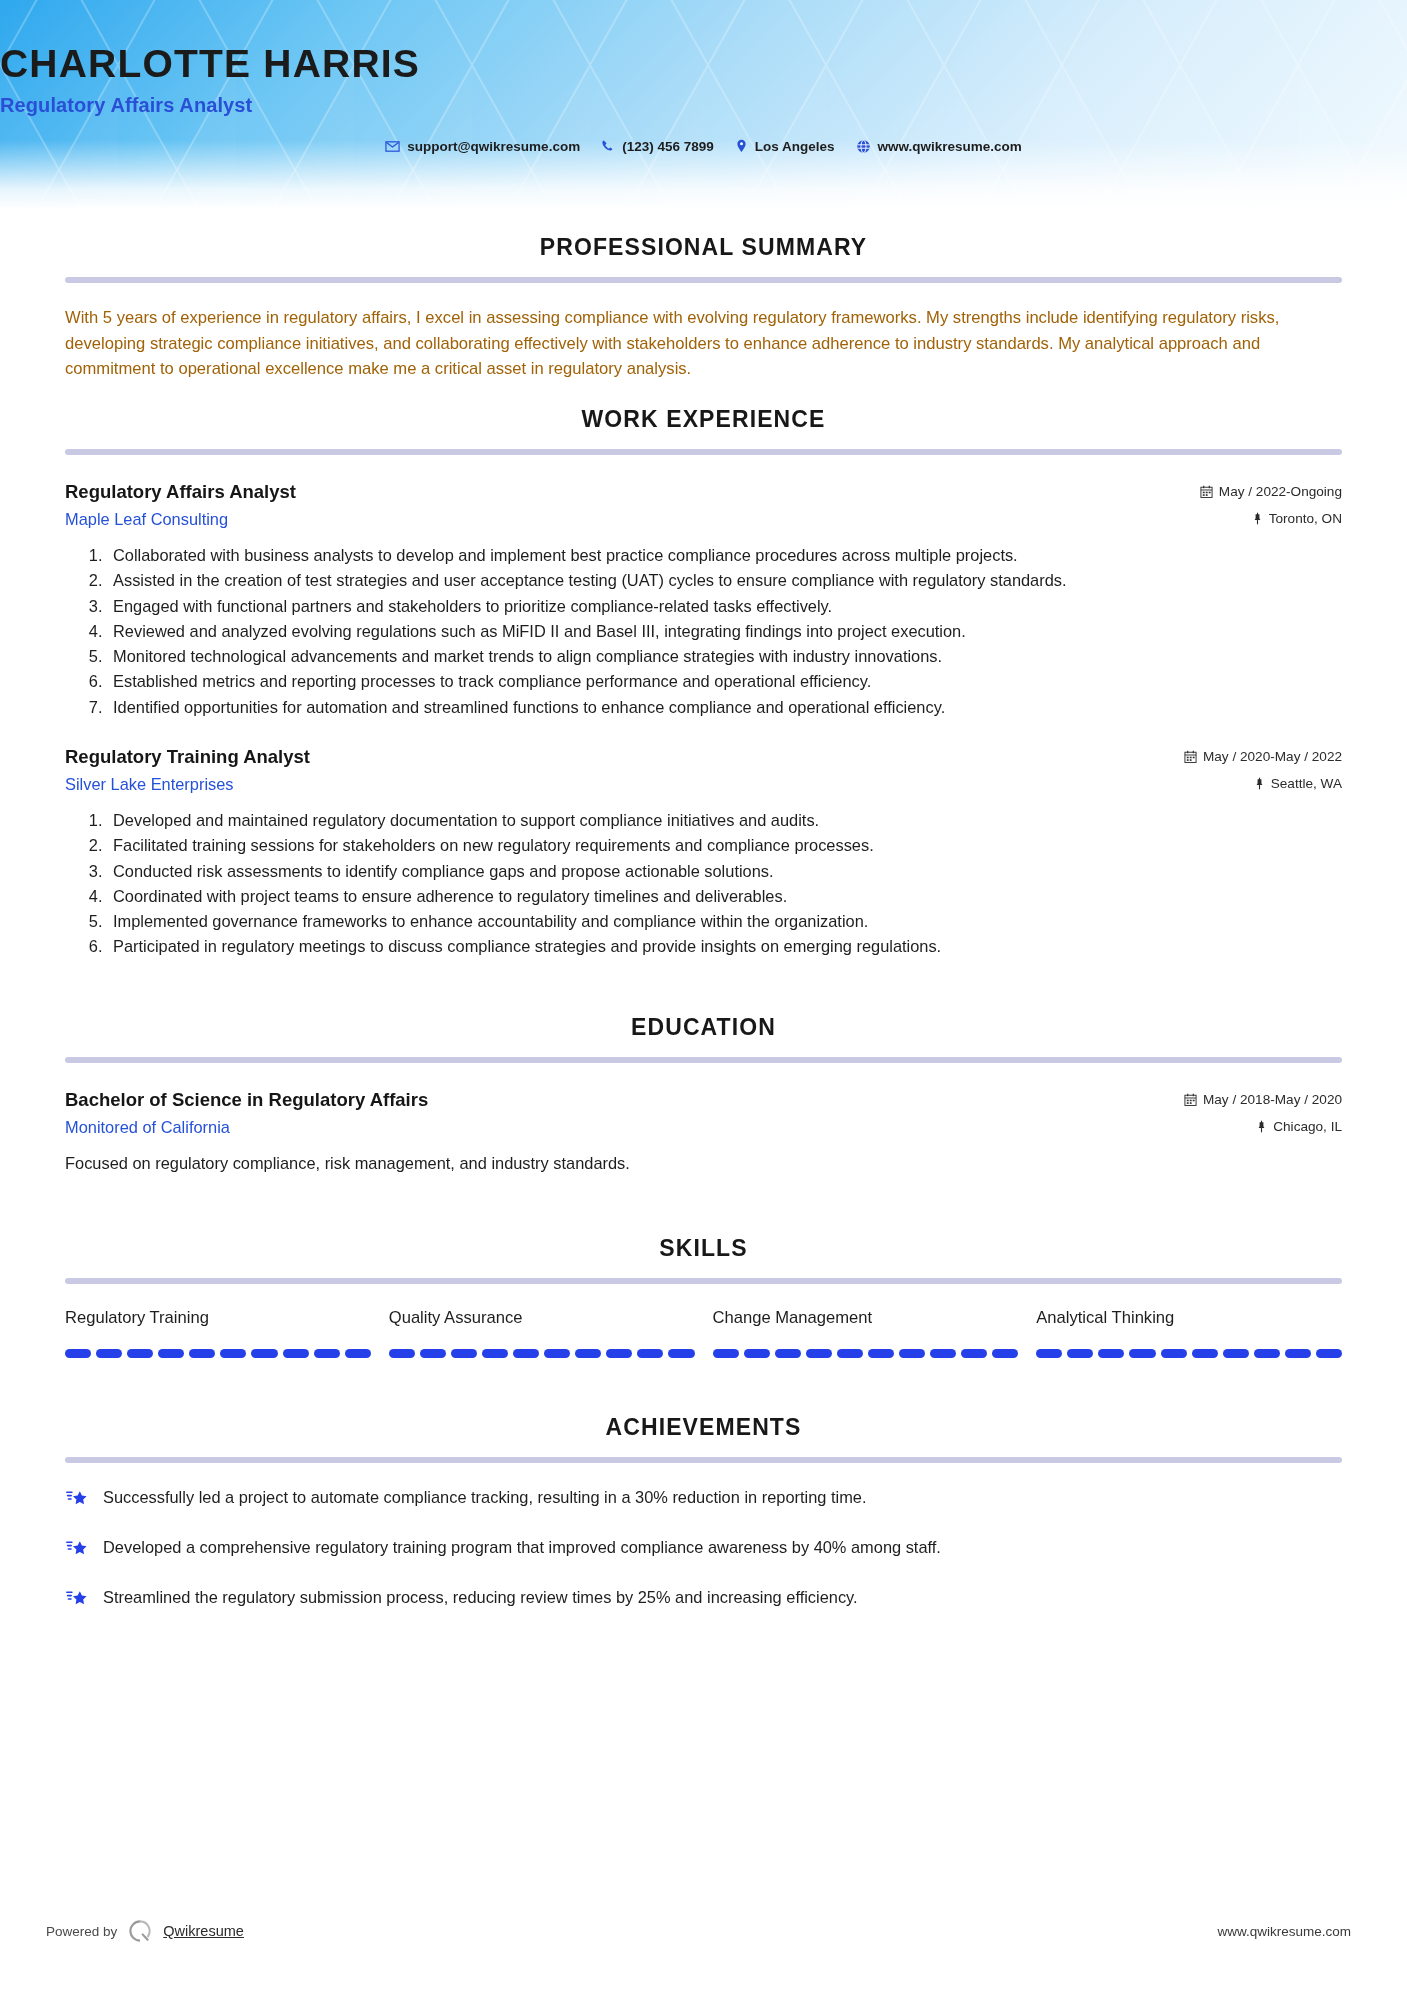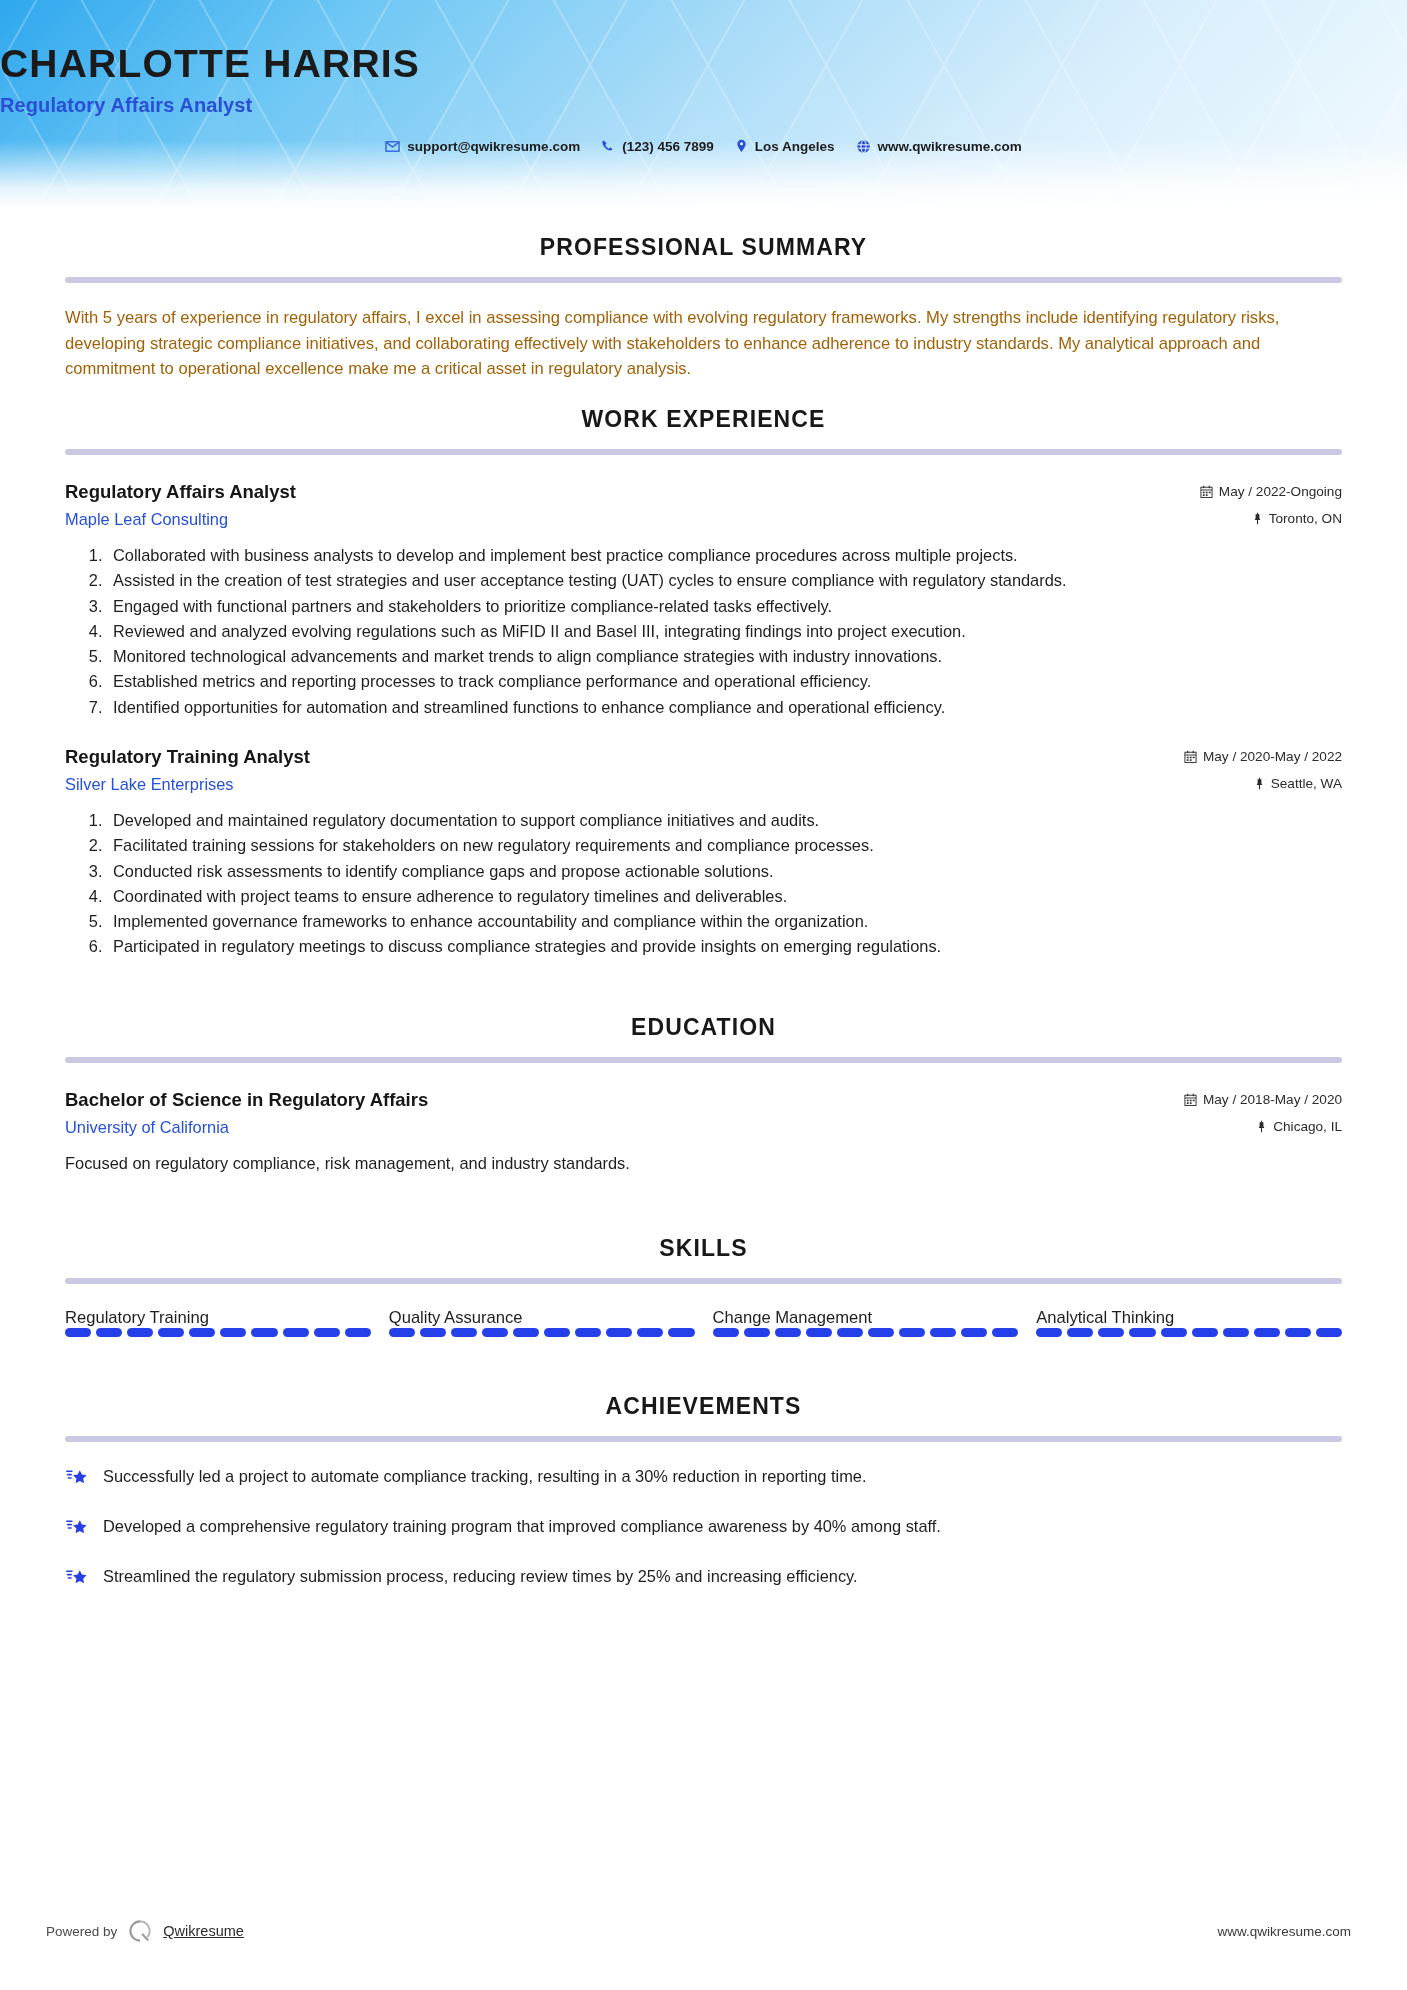--- a/index.html
+++ b/index.html
@@ -151,21 +151,21 @@
   
   .skills-grid {
     margin-top: 24px;
     display: grid;
     grid-template-columns: repeat(4, 1fr);
     gap: 0 18px;
   }
   .skill-name {
     font-size: 16.6px;
     color: #1e1e1e;
-    margin-bottom: 0;
+    margin-bottom: 21px;
   }
   .skill-bar {
     display: flex;
     gap: 5px;
   }
   .skill-seg {
     height: 9px;
     flex: 1 1 auto;
     border-radius: 5px;
     background: #2540e8;
@@ -379,21 +379,21 @@
               <rect x="3" y="7.2" width="2" height="1.7" fill="#2b2b2b"></rect>
               <rect x="6.2" y="7.2" width="2" height="1.7" fill="#2b2b2b"></rect>
               <rect x="9.4" y="7.2" width="2" height="1.7" fill="#2b2b2b"></rect>
               <rect x="3" y="10" width="2" height="1.7" fill="#2b2b2b"></rect>
               <rect x="6.2" y="10" width="2" height="1.7" fill="#2b2b2b"></rect>
             </svg>
             <span>May / 2018-May / 2020</span>
           </div>
         </div>
         <div class="entry-sub">
-          <div class="entry-org">University of California</div>
+          <div class="entry-org">Monitored of California</div>
           <div class="entry-loc">
             <svg width="11" height="13" viewBox="0 0 11 13">
               <path d="M5.5.7v7.2" stroke="#2b2b2b" stroke-width="1.1"></path>
               <path d="M2.6 7.9h5.8l-1-1.6V2.3h-3.8v4z" fill="#2b2b2b"></path>
               <path d="M5.5 7.9v4.4" stroke="#2b2b2b" stroke-width="1.1"></path>
             </svg>
             <span>Chicago, IL</span>
           </div>
         </div>
         <div class="entry-note">Focused on regulatory compliance, risk management, and industry standards.</div>

